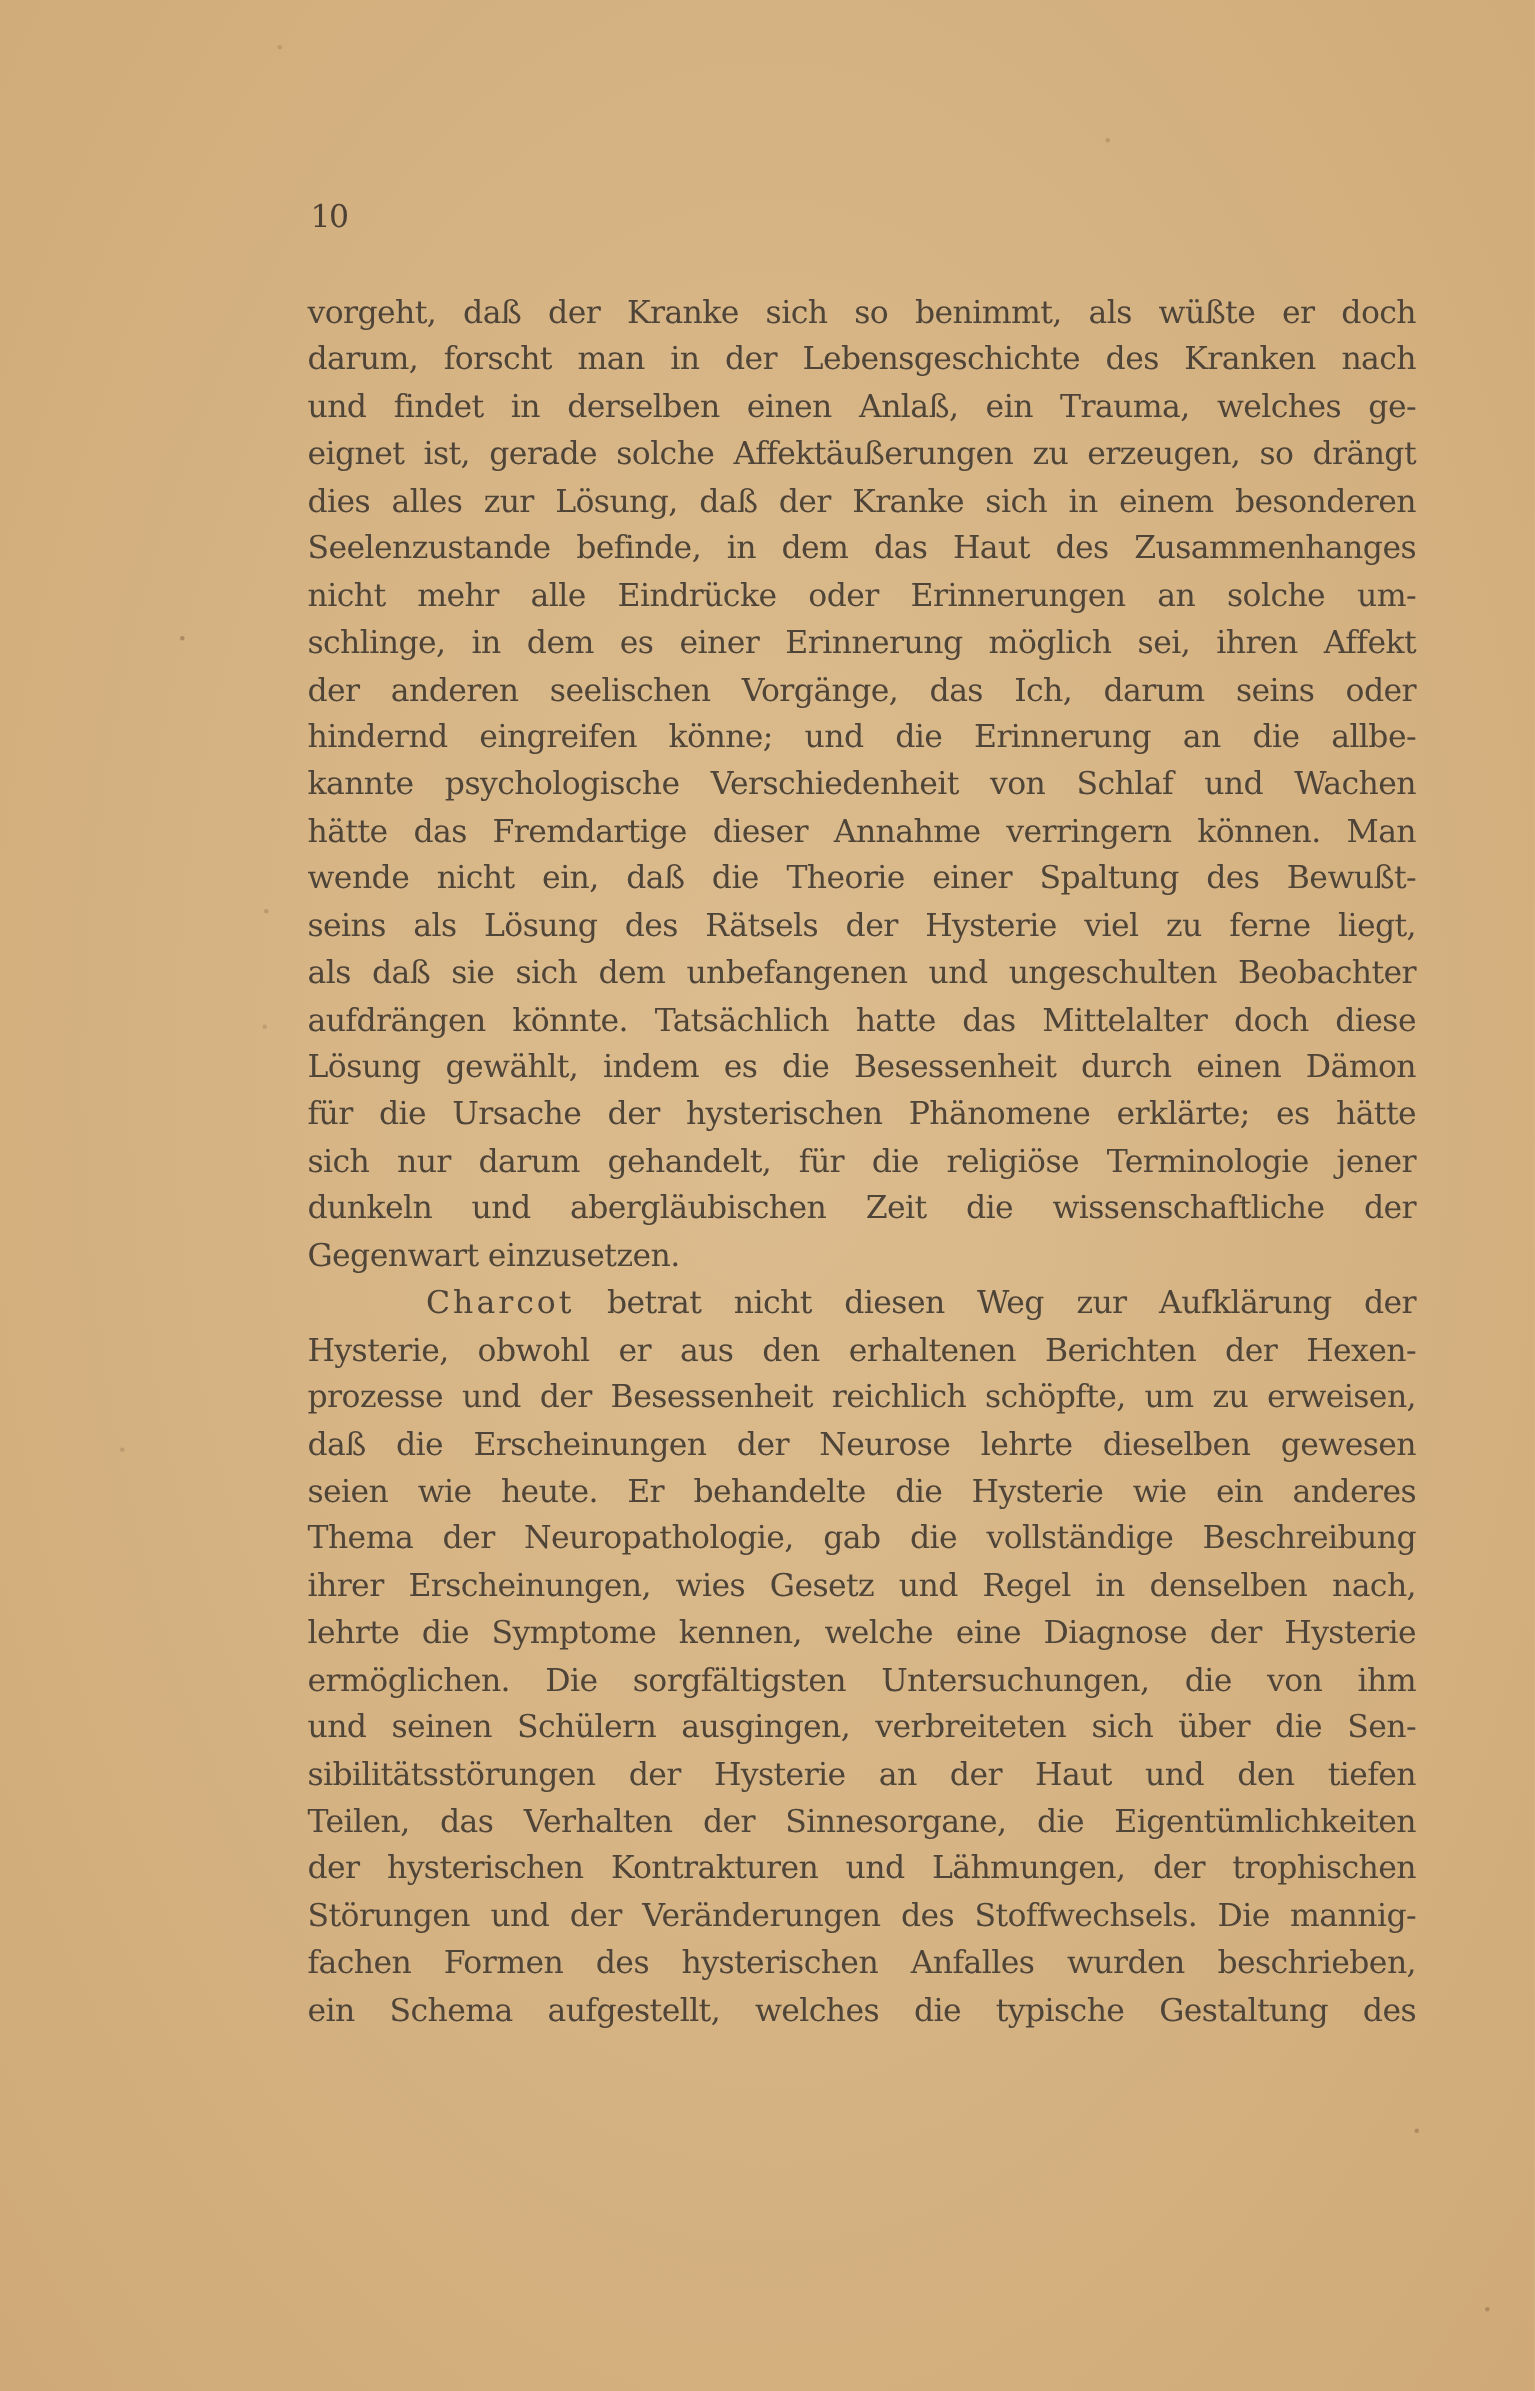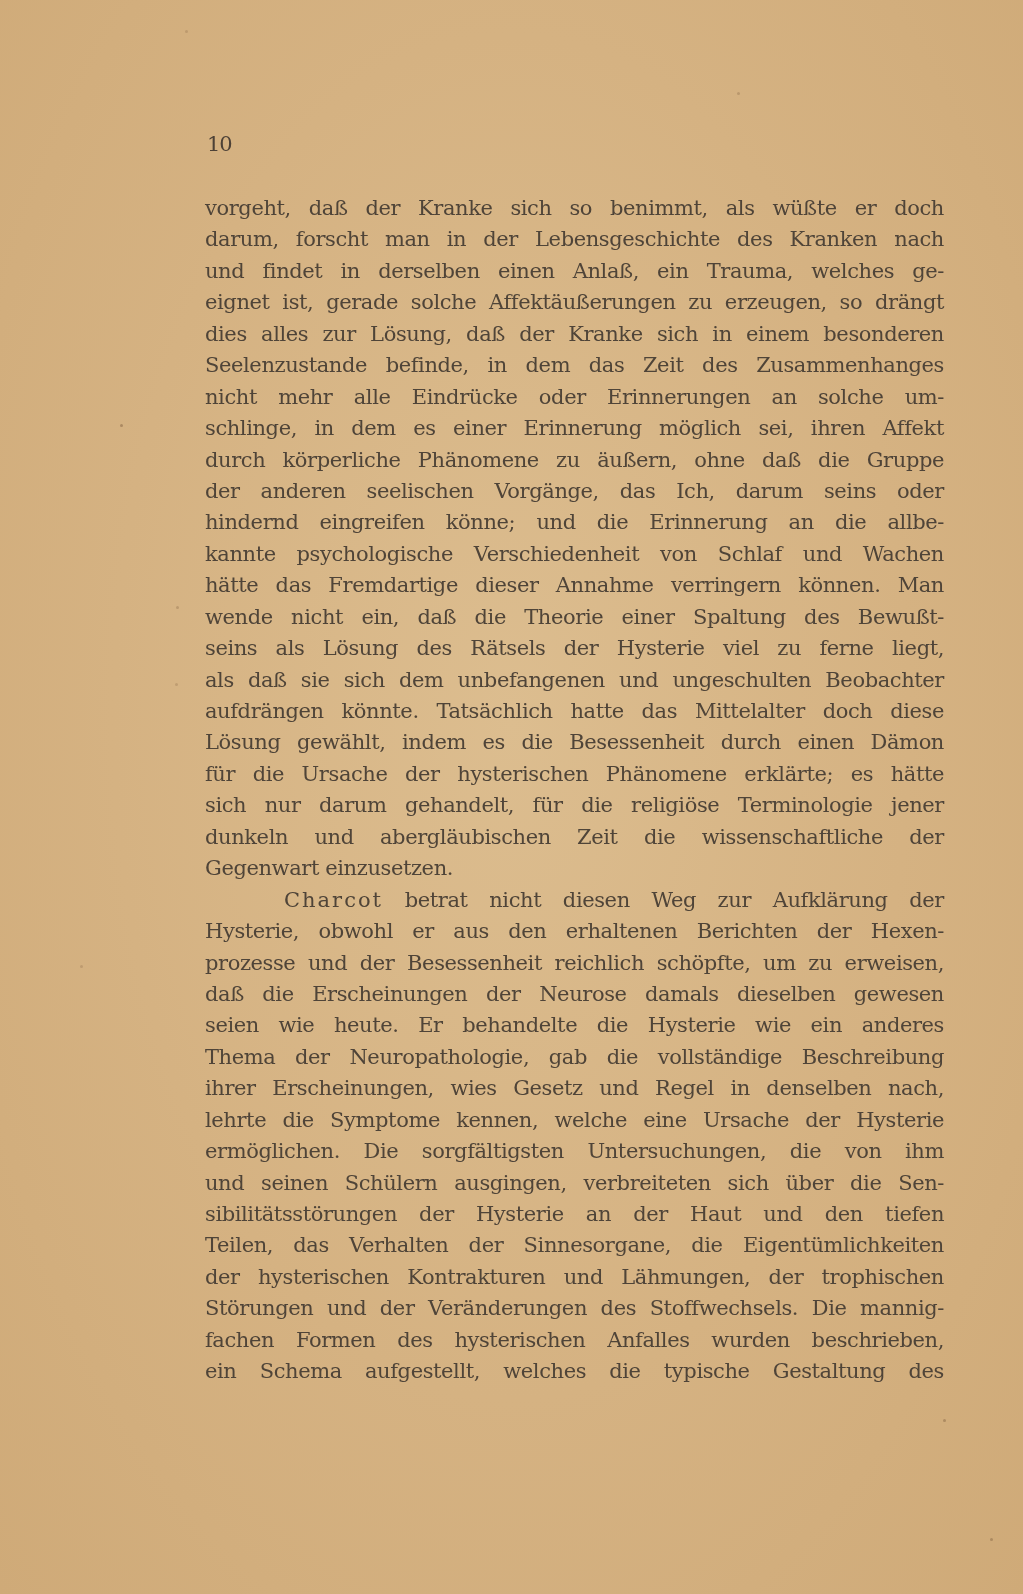--- a/index.html
+++ b/index.html
@@ -86,45 +86,44 @@
   <div class="speck" style="left:175px;top:683px;opacity:0.3;"></div>
 
   <div class="page-number">10</div>
 
   <div class="text-block">
     <div class="line"><span class="fit" style="width: 739px; display: inline-block;">vorgeht, daß der Kranke sich so benimmt, als wüßte er doch</span></div>
     <div class="line"><span class="fit" style="width: 739px; display: inline-block;">darum, forscht man in der Lebensgeschichte des Kranken nach</span></div>
     <div class="line"><span class="fit" style="width: 739px; display: inline-block;">und findet in derselben einen Anlaß, ein Trauma, welches ge-</span></div>
     <div class="line"><span class="fit" style="width: 739px; display: inline-block;">eignet ist, gerade solche Affektäußerungen zu erzeugen, so drängt</span></div>
     <div class="line"><span class="fit" style="width: 739px; display: inline-block;">dies alles zur Lösung, daß der Kranke sich in einem besonderen</span></div>
-    <div class="line"><span class="fit" style="width: 739px; display: inline-block;">Seelenzustande befinde, in dem das Zeit des Zusammenhanges</span></div>
+    <div class="line"><span class="fit" style="width: 739px; display: inline-block;">Seelenzustande befinde, in dem das Haut des Zusammenhanges</span></div>
     <div class="line"><span class="fit" style="width: 739px; display: inline-block;">nicht mehr alle Eindrücke oder Erinnerungen an solche um-</span></div>
     <div class="line"><span class="fit" style="width: 739px; display: inline-block;">schlinge, in dem es einer Erinnerung möglich sei, ihren Affekt</span></div>
-    <div class="line"><span class="fit" style="width: 739px; display: inline-block;">durch körperliche Phänomene zu äußern, ohne daß die Gruppe</span></div>
     <div class="line"><span class="fit" style="width: 739px; display: inline-block;">der anderen seelischen Vorgänge, das Ich, darum seins oder</span></div>
     <div class="line"><span class="fit" style="width: 739px; display: inline-block;">hindernd eingreifen könne; und die Erinnerung an die allbe-</span></div>
     <div class="line"><span class="fit" style="width: 739px; display: inline-block;">kannte psychologische Verschiedenheit von Schlaf und Wachen</span></div>
     <div class="line"><span class="fit" style="width: 739px; display: inline-block;">hätte das Fremdartige dieser Annahme verringern können. Man</span></div>
     <div class="line"><span class="fit" style="width: 739px; display: inline-block;">wende nicht ein, daß die Theorie einer Spaltung des Bewußt-</span></div>
     <div class="line"><span class="fit" style="width: 739px; display: inline-block;">seins als Lösung des Rätsels der Hysterie viel zu ferne liegt,</span></div>
     <div class="line"><span class="fit" style="width: 739px; display: inline-block;">als daß sie sich dem unbefangenen und ungeschulten Beobachter</span></div>
     <div class="line"><span class="fit" style="width: 739px; display: inline-block;">aufdrängen könnte. Tatsächlich hatte das Mittelalter doch diese</span></div>
     <div class="line"><span class="fit" style="width: 739px; display: inline-block;">Lösung gewählt, indem es die Besessenheit durch einen Dämon</span></div>
     <div class="line"><span class="fit" style="width: 739px; display: inline-block;">für die Ursache der hysterischen Phänomene erklärte; es hätte</span></div>
     <div class="line"><span class="fit" style="width: 739px; display: inline-block;">sich nur darum gehandelt, für die religiöse Terminologie jener</span></div>
     <div class="line"><span class="fit" style="width: 739px; display: inline-block;">dunkeln und abergläubischen Zeit die wissenschaftliche der</span></div>
     <div class="line last"><span class="fit" style="width: auto; display: inline-block;">Gegenwart einzusetzen.</span></div>
     <div class="line indent"><span class="fit" style="width: 660px; display: inline-block;"><span class="spaced">Charcot</span> <span>betrat nicht diesen Weg zur Aufklärung der</span></span></div>
     <div class="line"><span class="fit" style="width: 739px; display: inline-block;">Hysterie, obwohl er aus den erhaltenen Berichten der Hexen-</span></div>
     <div class="line"><span class="fit" style="width: 739px; display: inline-block;">prozesse und der Besessenheit reichlich schöpfte, um zu erweisen,</span></div>
-    <div class="line"><span class="fit" style="width: 739px; display: inline-block;">daß die Erscheinungen der Neurose damals dieselben gewesen</span></div>
+    <div class="line"><span class="fit" style="width: 739px; display: inline-block;">daß die Erscheinungen der Neurose lehrte dieselben gewesen</span></div>
     <div class="line"><span class="fit" style="width: 739px; display: inline-block;">seien wie heute. Er behandelte die Hysterie wie ein anderes</span></div>
     <div class="line"><span class="fit" style="width: 739px; display: inline-block;">Thema der Neuropathologie, gab die vollständige Beschreibung</span></div>
     <div class="line"><span class="fit" style="width: 739px; display: inline-block;">ihrer Erscheinungen, wies Gesetz und Regel in denselben nach,</span></div>
-    <div class="line"><span class="fit" style="width: 739px; display: inline-block;">lehrte die Symptome kennen, welche eine Ursache der Hysterie</span></div>
+    <div class="line"><span class="fit" style="width: 739px; display: inline-block;">lehrte die Symptome kennen, welche eine Diagnose der Hysterie</span></div>
     <div class="line"><span class="fit" style="width: 739px; display: inline-block;">ermöglichen. Die sorgfältigsten Untersuchungen, die von ihm</span></div>
     <div class="line"><span class="fit" style="width: 739px; display: inline-block;">und seinen Schülern ausgingen, verbreiteten sich über die Sen-</span></div>
     <div class="line"><span class="fit" style="width: 739px; display: inline-block;">sibilitätsstörungen der Hysterie an der Haut und den tiefen</span></div>
     <div class="line"><span class="fit" style="width: 739px; display: inline-block;">Teilen, das Verhalten der Sinnesorgane, die Eigentümlichkeiten</span></div>
     <div class="line"><span class="fit" style="width: 739px; display: inline-block;">der hysterischen Kontrakturen und Lähmungen, der trophischen</span></div>
     <div class="line"><span class="fit" style="width: 739px; display: inline-block;">Störungen und der Veränderungen des Stoffwechsels. Die mannig-</span></div>
     <div class="line"><span class="fit" style="width: 739px; display: inline-block;">fachen Formen des hysterischen Anfalles wurden beschrieben,</span></div>
     <div class="line"><span class="fit" style="width: 739px; display: inline-block;">ein Schema aufgestellt, welches die typische Gestaltung des</span></div>
   </div>
 </div>

